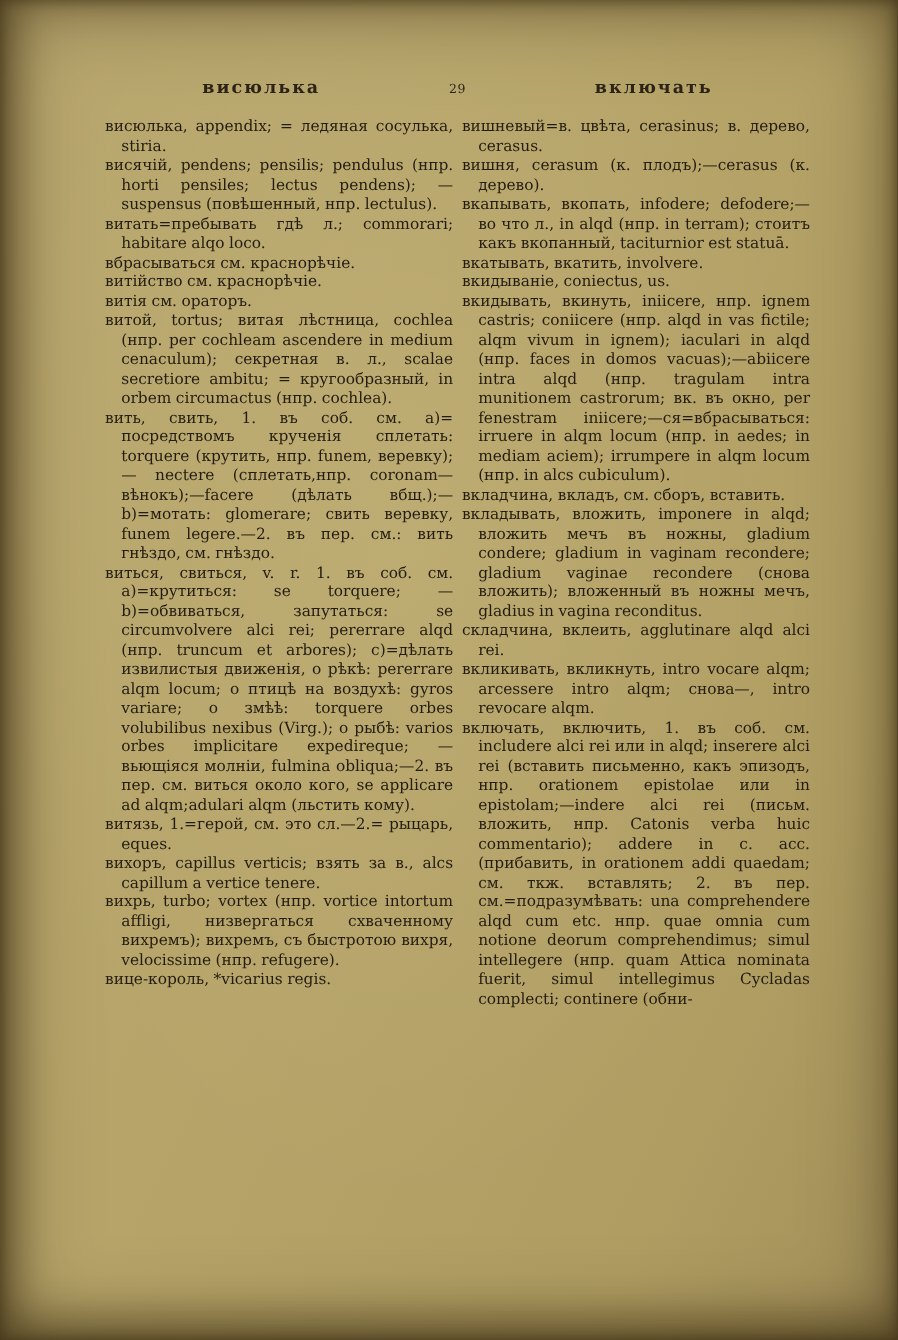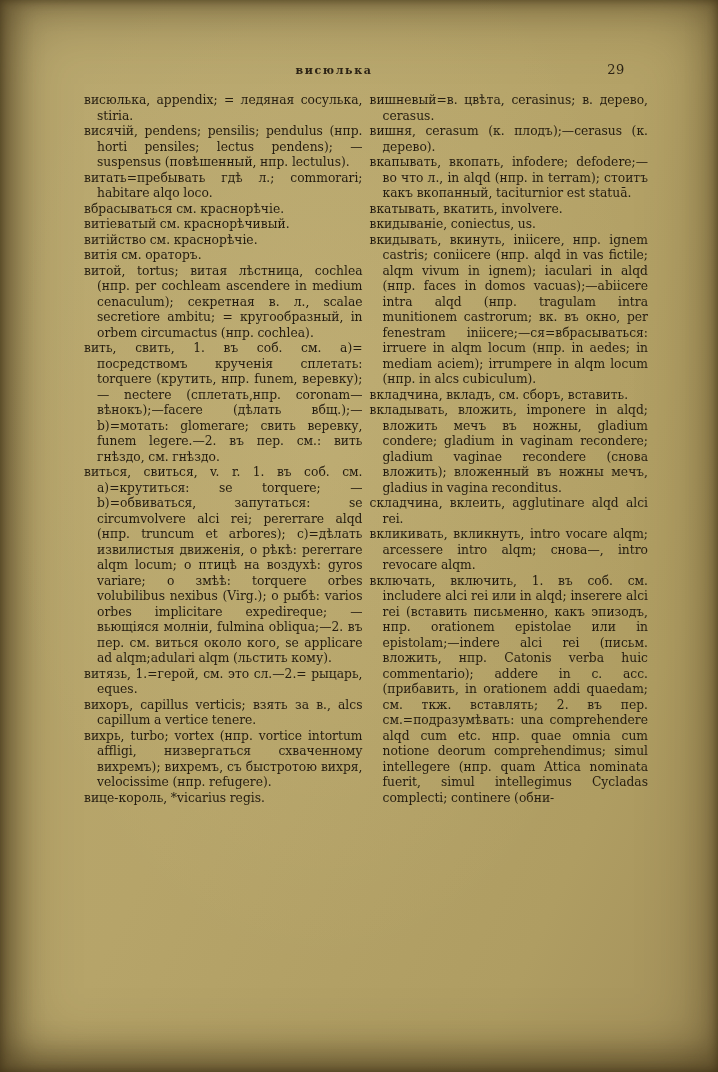--- a/index.html
+++ b/index.html
@@ -34,27 +34,27 @@
   .header {
     display: flex;
     align-items: baseline;
     margin-bottom: 16px;
     color: #2c2315;
   }
   .running-head {
     flex: 1;
     text-align: center;
     font-weight: bold;
-    font-size: 11px;
+    font-size: 14px;
     letter-spacing: 1.6px;
   }
   .page-number {
     width: 64px;
     text-align: center;
-    font-size: 13px;
+    font-size: 10px;
     letter-spacing: 0.5px;
   }
   .columns {
     display: flex;
     gap: 7px;
   }
   .col {
     flex: 1;
     text-align: justify;
     font-size: 12.3px;
@@ -68,28 +68,28 @@
   }
 </style>
 </head>
 <body>
 
 <div class="scan">
   <div class="text-area">
     <div class="header">
       <span class="running-head">висюлька</span>
       <span class="page-number">29</span>
+      <span class="running-head">включать</span>
     </div>
     <div class="columns">
       <div class="col">
           <p class="entry">висюлька, appendix; = ледяная сосулька, stiria.</p>
           <p class="entry">висячій, pendens; pensilis; pendulus (нпр. horti pensiles; lectus pendens); — suspensus (повѣшенный, нпр. lectulus).</p>
           <p class="entry">витать=пребывать гдѣ л.; commorari; habitare alqo loco.</p>
           <p class="entry">вбрасываться см. краснорѣчіе.</p>
-          <p class="entry">витіеватый см. краснорѣчивый.</p>
           <p class="entry">витійство см. краснорѣчіе.</p>
           <p class="entry">витія см. ораторъ.</p>
           <p class="entry">витой, tortus; витая лѣстница, cochlea (нпр. per cochleam ascendere in medium cenaculum); секретная в. л., scalae secretiore ambitu; = кругообразный, in orbem circumactus (нпр. cochlea).</p>
           <p class="entry">вить, свить, 1. въ соб. см. a)= посредствомъ крученія сплетать: torquere (крутить, нпр. funem, веревку); — nectere (сплетать,нпр. coronam—вѣнокъ);—facere (дѣлать вбщ.);—b)=мотать: glomerare; свить веревку, funem legere.—2. въ пер. см.: вить гнѣздо, см. гнѣздо.</p>
           <p class="entry">виться, свиться, v. r. 1. въ соб. см. a)=крутиться: se torquere; — b)=обвиваться, запутаться: se circumvolvere alci rei; pererrare alqd (нпр. truncum et arbores); c)=дѣлать извилистыя движенія, о рѣкѣ: pererrare alqm locum; о птицѣ на воздухѣ: gyros variare; о змѣѣ: torquere orbes volubilibus nexibus (Virg.); о рыбѣ: varios orbes implicitare expedireque; — вьющіяся молніи, fulmina obliqua;—2. въ пер. см. виться около кого, se applicare ad alqm;adulari alqm (льстить кому).</p>
           <p class="entry">витязь, 1.=герой, см. это сл.—2.= рыцарь, eques.</p>
           <p class="entry">вихоръ, capillus verticis; взять за в., alcs capillum a vertice tenere.</p>
           <p class="entry">вихрь, turbo; vortex (нпр. vortice intortum affligi, низвергаться схваченному вихремъ); вихремъ, съ быстротою вихря, velocissime (нпр. refugere).</p>
           <p class="entry">вице-король, *vicarius regis.</p>
         </div>

